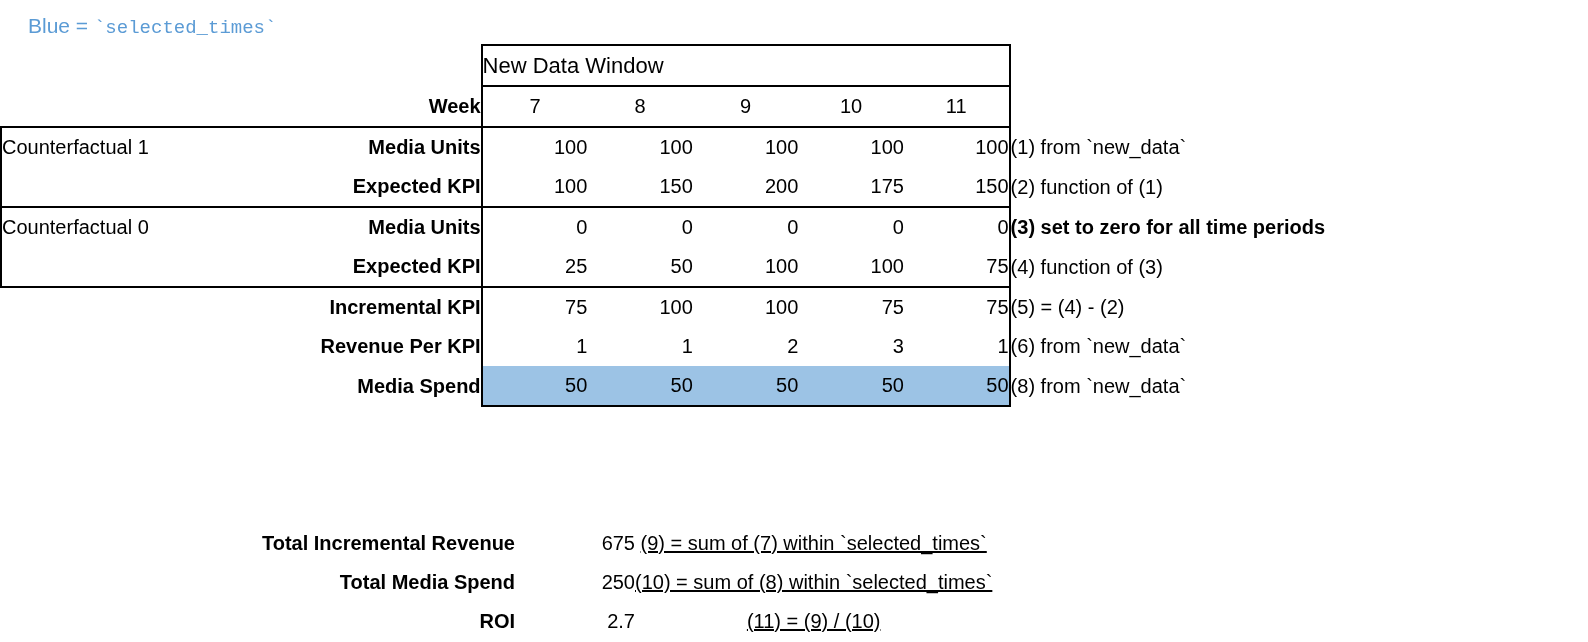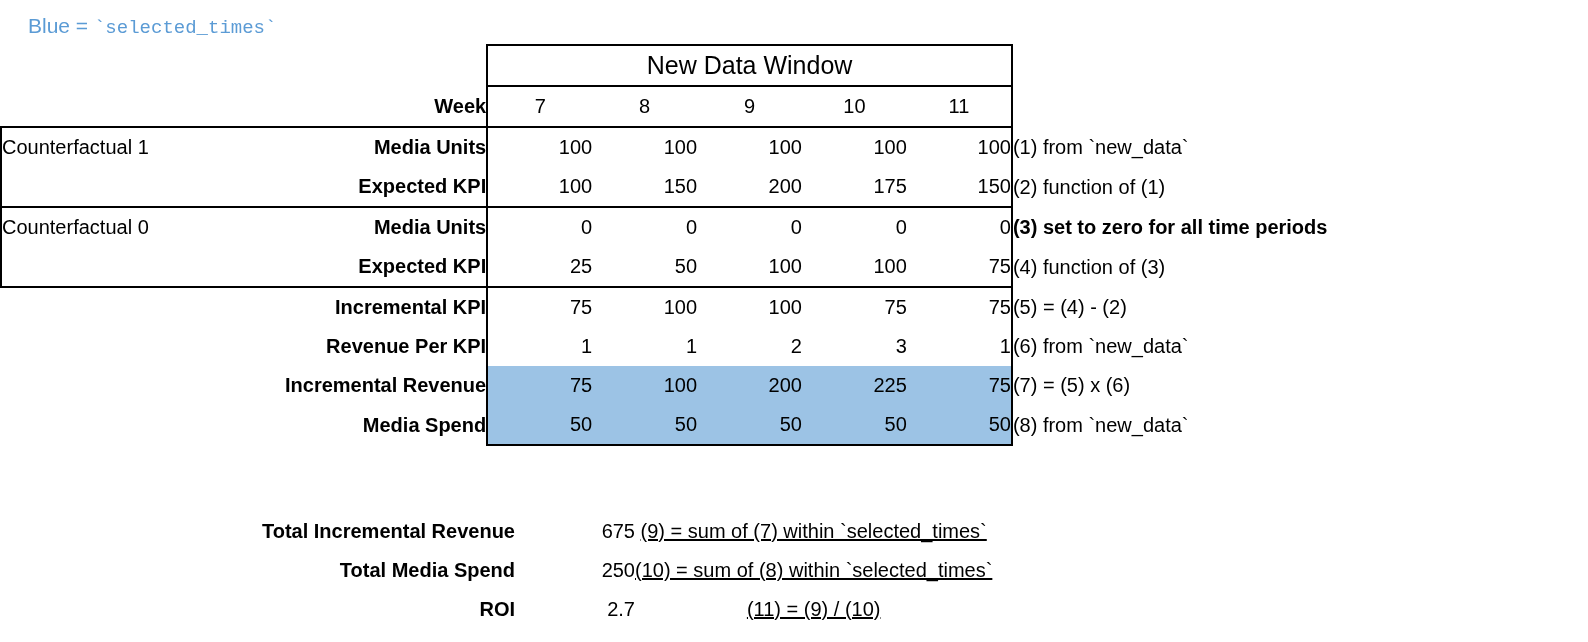--- a/index.html
+++ b/index.html
@@ -83,30 +83,30 @@
   }
   .note-bold { font-weight: bold; }
 
   
   .bt { border-top: 2px solid #000; }
   .bb { border-bottom: 2px solid #000; }
   .bl { border-left: 2px solid #000; }
   .br { border-right: 2px solid #000; }
 
   .hdr-title {
-    text-align: center;
-    font-size: 25px;
+    text-align: left;
+    font-size: 22px;
   }
   .hilite { background: #9cc3e5; }
 
   
   .totals {
     position: absolute;
     left: 0px;
-    top: 512px;
+    top: 524px;
     font-size: 20px;
   }
   table.totals-tbl {
     border-collapse: collapse;
     table-layout: fixed;
   }
   table.totals-tbl td {
     padding: 0;
     height: 39px;
     vertical-align: middle;
@@ -229,30 +229,20 @@
         <td></td>
         <td class="lbl">Revenue Per KPI</td>
         <td class="num bl">1</td>
         <td class="num">1</td>
         <td class="num">2</td>
         <td class="num">3</td>
         <td class="num br">1</td>
         <td class="note">(6) from `new_data`</td>
       </tr>
 
-      <tr>
-        <td></td>
-        <td class="lbl">Incremental Revenue</td>
-        <td class="num bl hilite">75</td>
-        <td class="num hilite">100</td>
-        <td class="num hilite">200</td>
-        <td class="num hilite">225</td>
-        <td class="num br hilite">75</td>
-        <td class="note">(7) = (5) x (6)</td>
-      </tr>
 
       <tr>
         <td></td>
         <td class="lbl">Media Spend</td>
         <td class="num bl bb hilite">50</td>
         <td class="num bb hilite">50</td>
         <td class="num bb hilite">50</td>
         <td class="num bb hilite">50</td>
         <td class="num br bb hilite">50</td>
         <td class="note">(8) from `new_data`</td>

